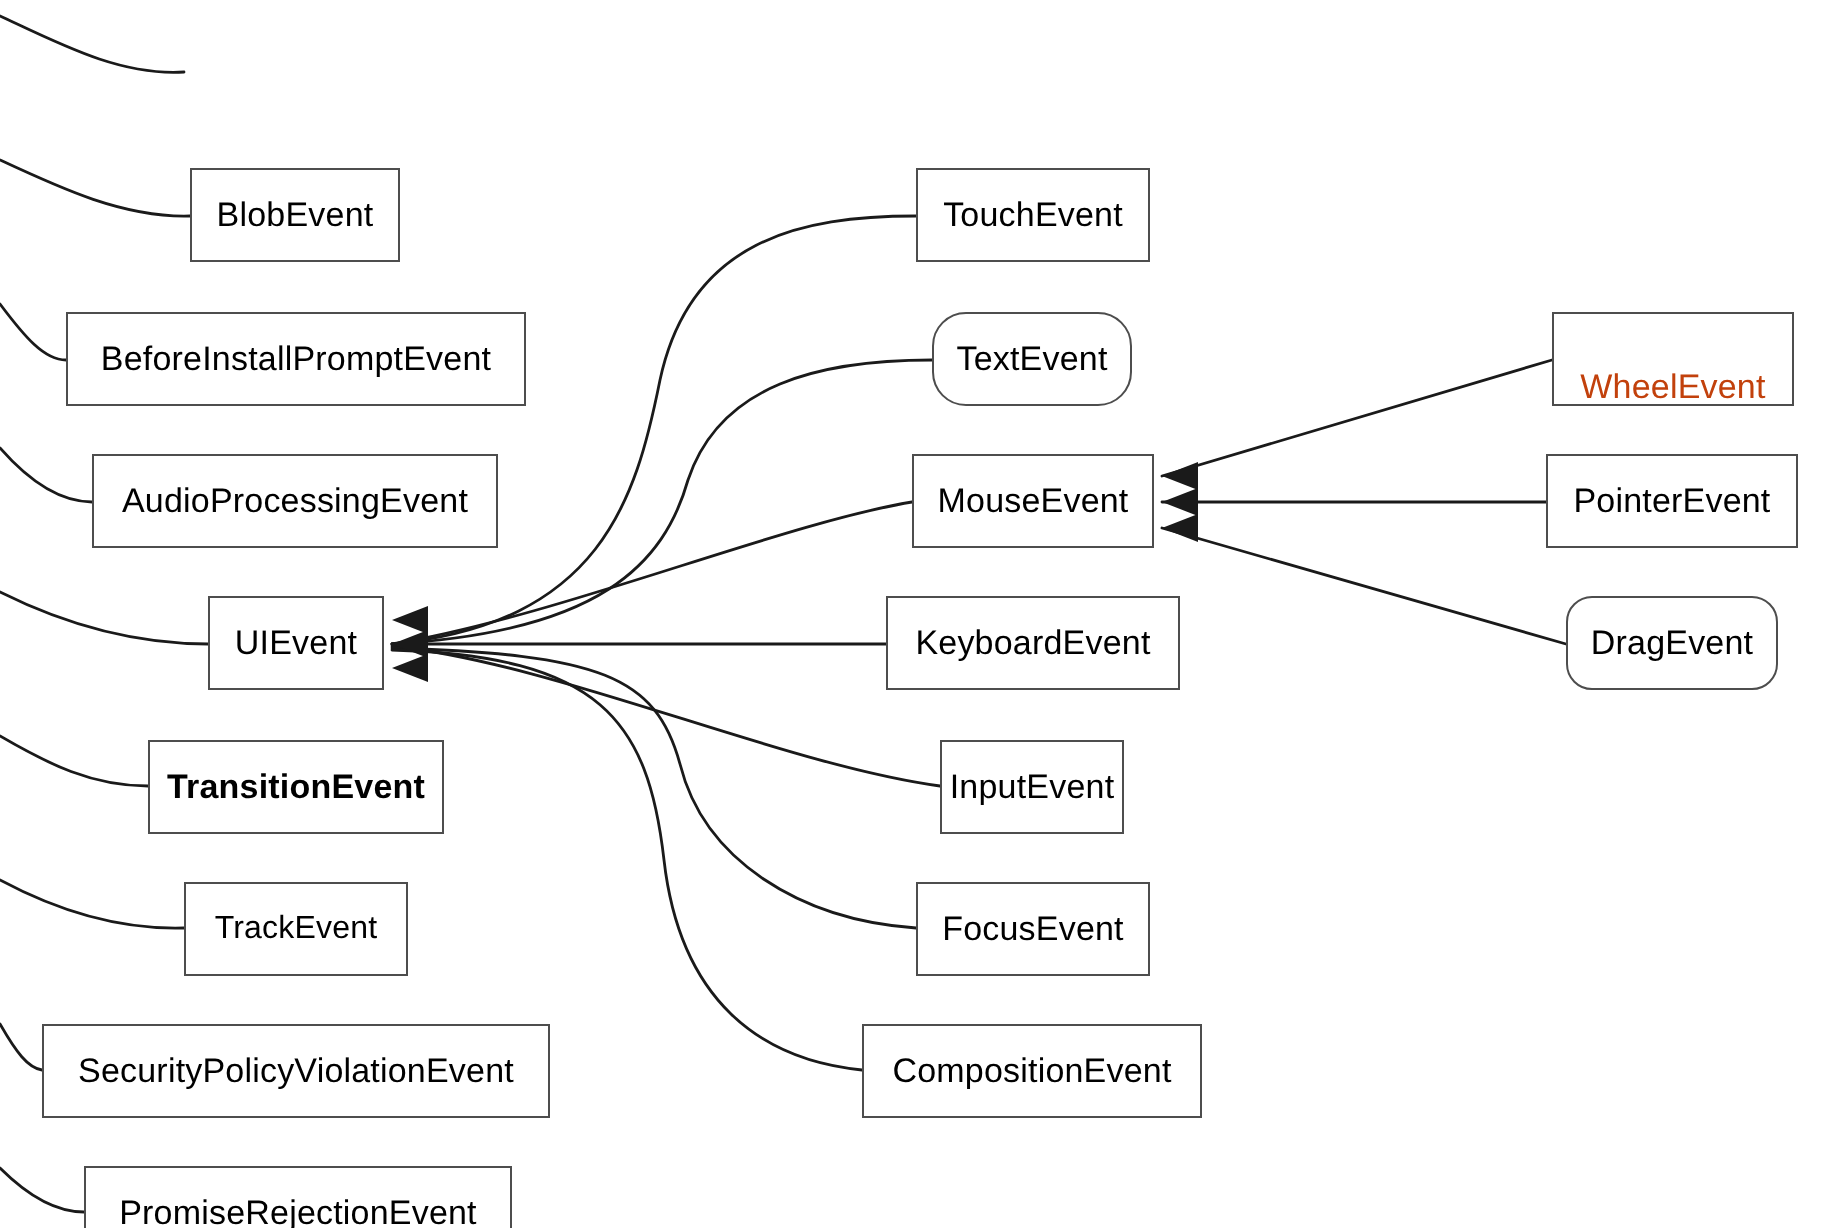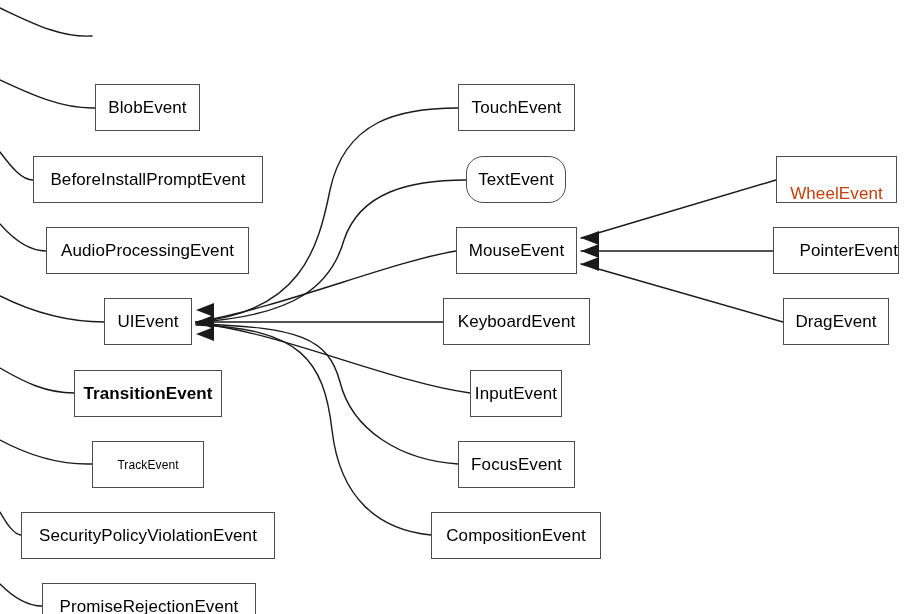--- a/index.html
+++ b/index.html
@@ -91,21 +91,21 @@
       </div>
       <div class="node" style="left: 46px; top: 227px; width: 203px; height: 47px; background: rgb(255, 255, 255); border-color: rgb(77, 77, 77); color: rgb(0, 0, 0); font-size: 17px;">
         <span class="node-label">AudioProcessingEvent</span>
       </div>
       <div class="node" style="left: 104px; top: 298px; width: 88px; height: 47px; background: rgb(255, 255, 255); border-color: rgb(77, 77, 77); color: rgb(0, 0, 0); font-size: 17px;">
         <span class="node-label">UIEvent</span>
       </div>
       <div class="node" style="left: 74px; top: 370px; width: 148px; height: 47px; background: rgb(255, 255, 255); border-color: rgb(77, 77, 77); color: rgb(0, 0, 0); font-size: 17px; font-weight: bold;">
         <span class="node-label">TransitionEvent</span>
       </div>
-      <div class="node" style="left: 92px; top: 441px; width: 112px; height: 47px; background: rgb(255, 255, 255); border-color: rgb(77, 77, 77); color: rgb(0, 0, 0); font-size: 12px;">
+      <div class="node" style="left: 92px; top: 441px; width: 112px; height: 47px; background: rgb(255, 255, 255); border-color: rgb(77, 77, 77); color: rgb(0, 0, 0); font-size: 16px;">
         <span class="node-label">TrackEvent</span>
       </div>
       <div class="node" style="left: 21px; top: 512px; width: 254px; height: 47px; background: rgb(255, 255, 255); border-color: rgb(77, 77, 77); color: rgb(0, 0, 0); font-size: 17px;">
         <span class="node-label">SecurityPolicyViolationEvent</span>
       </div>
       <div class="node" style="left: 42px; top: 583px; width: 214px; height: 47px; background: rgb(255, 255, 255); border-color: rgb(77, 77, 77); color: rgb(0, 0, 0); font-size: 17px;">
         <span class="node-label">PromiseRejectionEvent</span>
       </div>
       <div class="node" style="left: 458px; top: 84px; width: 117px; height: 47px; background: rgb(255, 255, 255); border-color: rgb(77, 77, 77); color: rgb(0, 0, 0); font-size: 17px;">
         <span class="node-label">TouchEvent</span>
@@ -124,21 +124,21 @@
       </div>
       <div class="node" style="left: 458px; top: 441px; width: 117px; height: 47px; background: rgb(255, 255, 255); border-color: rgb(77, 77, 77); color: rgb(0, 0, 0); font-size: 17px;">
         <span class="node-label">FocusEvent</span>
       </div>
       <div class="node" style="left: 431px; top: 512px; width: 170px; height: 47px; background: rgb(255, 255, 255); border-color: rgb(77, 77, 77); color: rgb(0, 0, 0); font-size: 17px;">
         <span class="node-label">CompositionEvent</span>
       </div>
       <div class="node" style="left: 776px; top: 156px; width: 121px; height: 47px; background: rgb(255, 255, 255); border-color: rgb(77, 77, 77); color: #c2410c; font-size: 17px; align-items: flex-end;">
         <span class="node-label">WheelEvent</span>
       </div>
-      <div class="node" style="left: 773px; top: 227px; width: 126px; height: 47px; background: rgb(255, 255, 255); border-color: rgb(77, 77, 77); color: rgb(0, 0, 0); font-size: 17px; justify-content: flex-end;">
+      <div class="node" style="left: 773px; top: 227px; width: 126px; height: 47px; background: rgb(255, 255, 255); border-color: rgb(77, 77, 77); color: rgb(0, 0, 0); font-size: 17px;">
         <span class="node-label">PointerEvent</span>
       </div>
-      <div class="node" style="left: 783px; top: 298px; width: 106px; height: 47px; background: rgb(255, 255, 255); border-color: rgb(77, 77, 77); color: rgb(0, 0, 0); font-size: 17px;">
+      <div class="node" style="left: 783px; top: 298px; width: 106px; height: 47px; background: rgb(255, 255, 255); border-color: rgb(77, 77, 77); color: rgb(0, 0, 0); font-size: 17px; border-radius: 13px;">
         <span class="node-label">DragEvent</span>
       </div>
     </div>
 
 </div>
 
 </body></html>

